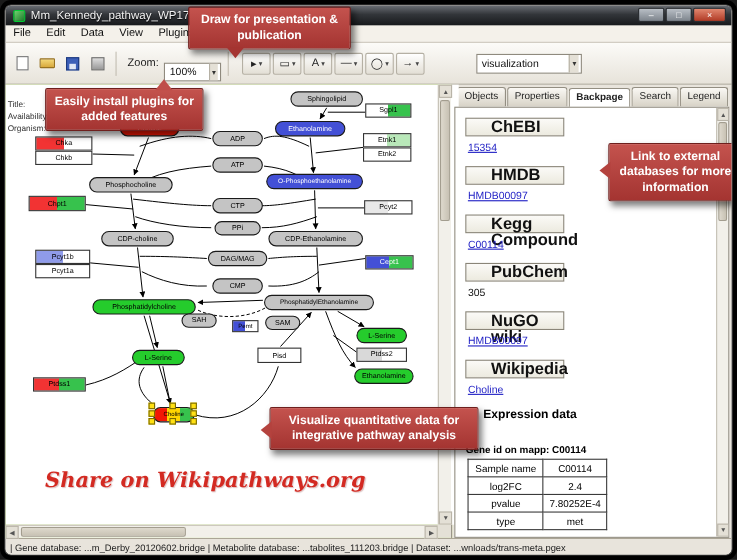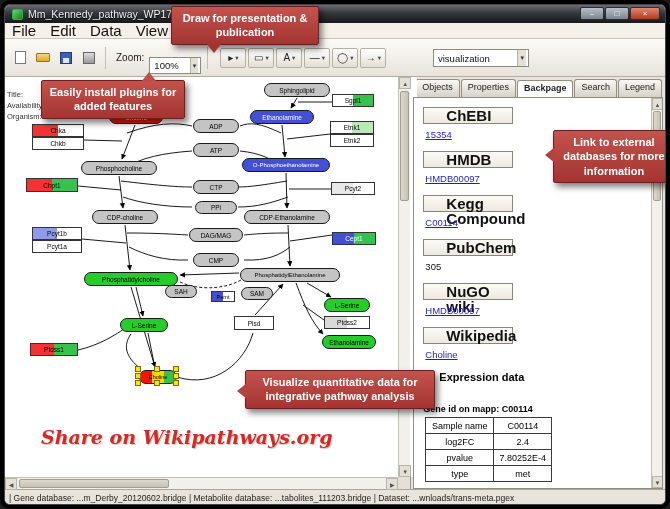--- a/index.html
+++ b/index.html
@@ -10,21 +10,21 @@
 
   
   .titlebar { height:18px; background:linear-gradient(180deg,#6a6e74,#33363a 45%,#17191c); display:flex; align-items:center; padding:0 4px; position:relative; }
   .app-icon { width:11px; height:11px; background:linear-gradient(135deg,#6fd36f,#1f7a2d); border-radius:2px; border:1px solid #0c3; margin:0 5px 0 3px; }
   .title-text { color:#f2f2f2; font-size:10.5px; white-space:nowrap; text-shadow:0 1px 1px #000; }
   .win-btns { position:absolute; right:5px; top:2px; display:flex; gap:1px; }
   .win-btn { width:24px; height:13px; font-size:8px; line-height:12px; text-align:center; color:#fff; border:1px solid #2b2e32; border-radius:2px; background:linear-gradient(180deg,#b9bfc6,#7d848c); }
   .win-btn.close { background:linear-gradient(180deg,#e2876f,#b03a25); width:30px; }
 
   
-  .menubar { height:16px; background:#f4f1ea; border-bottom:1px solid #c9c4b9; display:flex; align-items:center; font-size:15px; color:#111; }
+  .menubar { height:16px; background:#f4f1ea; border-bottom:1px solid #c9c4b9; display:flex; align-items:center; font-size:10px; color:#111; }
   .menu-item { padding:0 7px; line-height:16px; }
 
   
   .toolbar { height:38px; background:linear-gradient(180deg,#fcfbf8,#e7e3da); border-bottom:1px solid #b3aea2; position:relative; display:flex; align-items:center; padding:0 5px; gap:3px; }
   .tb-btn { width:20px; height:20px; border:1px solid transparent; border-radius:2px; display:flex; align-items:center; justify-content:center; }
   .i-new { width:11px; height:13px; background:#fff; border:1px solid #777; }
   .i-open { width:14px; height:9px; background:linear-gradient(180deg,#f3d878,#d8a93c); border:1px solid #97711f; border-radius:1px; }
   .i-save { width:12px; height:12px; background:#3c5fb8; border:1px solid #1d3a7e; position:relative; }
   .i-save:after { content:""; position:absolute; left:2px; top:5px; width:6px; height:5px; background:#dfe6f5; }
   .i-export { width:12px; height:12px; background:linear-gradient(180deg,#ddd,#999); border:1px solid #666; }

